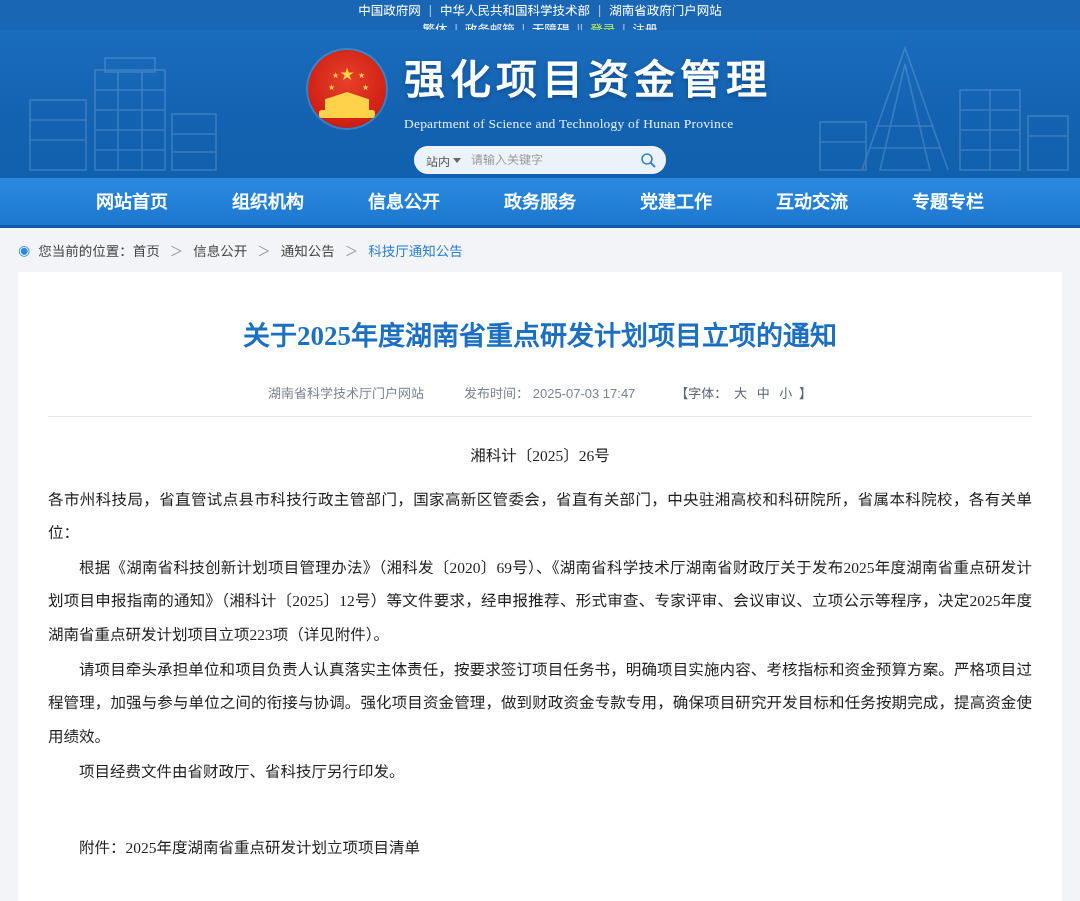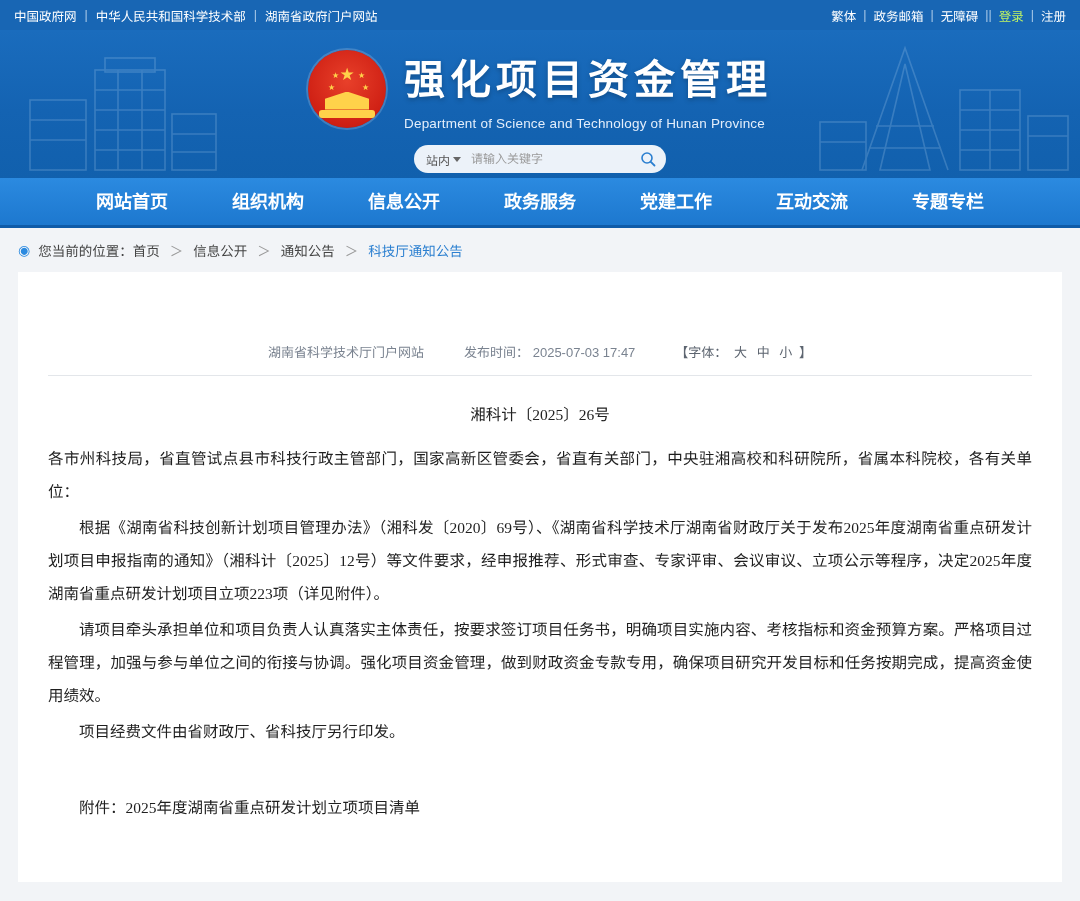--- a/index.html
+++ b/index.html
@@ -13,20 +13,21 @@
   
   .topbar {
     height: 30px;
     background: #1866b4;
     color: #ffffff;
     display: flex;
     align-items: center;
     justify-content: space-between;
     padding: 0 14px;
     font-size: 12.5px;
+    flex-direction: column;
   }
   .topbar a { color: #ffffff; text-decoration: none; }
   .topbar .left, .topbar .right { display: flex; align-items: center; }
   .topbar .sep { margin: 0 8px; color: #a9c9e8; }
   .topbar .right .sep { margin: 0 7px; }
 
   
   .banner {
     position: relative;
     height: 148px;
@@ -75,20 +76,21 @@
     font-weight: bold;
     letter-spacing: 5px;
     text-shadow: 0 2px 5px rgba(0,0,0,.25);
     font-family: "Liberation Serif", "DejaVu Serif", serif;
   }
   .site-title-en {
     color: #e3eefb;
     font-size: 13.5px;
     letter-spacing: .2px;
     margin-top: 10px;
+    font-family: Liberation Serif, serif;
   }
   
   .searchbar {
     margin-top: 14px;
     width: 252px; height: 28px;
     background: rgba(255,255,255,.92);
     border-radius: 14px;
     display: flex; align-items: center;
     padding: 0 6px 0 12px;
   }
@@ -295,20 +297,21 @@
   <a class="crumb-link" href="#">首页</a>
   <span class="arrow">＞</span>
   <a class="crumb-link" href="#">信息公开</a>
   <span class="arrow">＞</span>
   <a class="crumb-link" href="#">通知公告</a>
   <span class="arrow">＞</span>
   <a class="crumb-current" href="#">科技厅通知公告</a>
 </div>
 
 <div class="card">
+  <h1 class="art-title">关于2025年度湖南省重点研发计划项目立项的通知</h1>
 
   <div class="meta">
     <span>湖南省科学技术厅门户网站</span>
     <span>
       <span>发布时间：</span>
       <span>2025-07-03 17:47</span>
     </span>
     <span class="fontsize">
       <span>【字体：</span>
       <a class="fs-opt" href="#" style="color:#5d6570;text-decoration:none">大</a>

